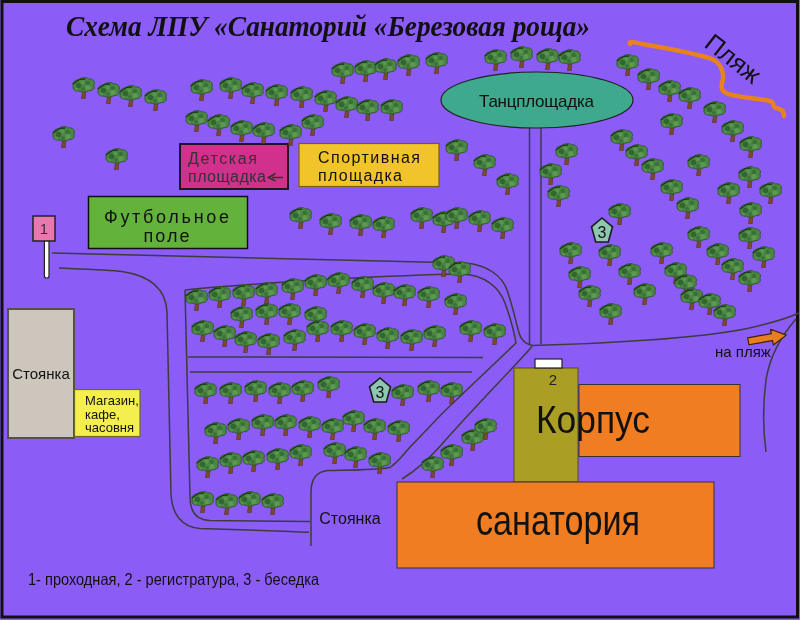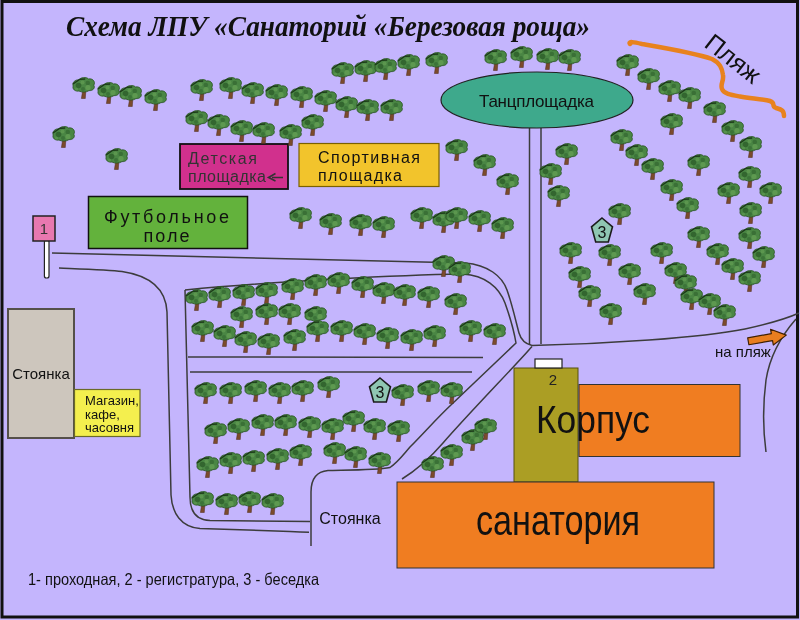--- a/index.html
+++ b/index.html
@@ -1,16 +1,16 @@
 <!DOCTYPE html>
 <html><head>
 <meta charset="utf-8">
 <style>
   html,body{margin:0;padding:0;background:#fff;}
-  #page{position:relative;width:800px;height:620px;overflow:hidden;background:#c4b5fd;
+  #page{position:relative;width:800px;height:620px;overflow:hidden;background:#8b5cf6;
         font-family:"Liberation Sans",sans-serif;}
   svg text{font-family:"Liberation Sans",sans-serif;}
 </style>
 </head>
 <body>
 <div id="page">
 <svg width="800" height="620" viewBox="0 0 800 620" xmlns="http://www.w3.org/2000/svg">
 <defs>
   <g id="tr">
     <path d="M-1.4,2 L-2.6,9.5 L1.3,9.5 L1.8,2 Z" fill="#7b4a2c" stroke="#4c2c18" stroke-width="0.5"></path>

